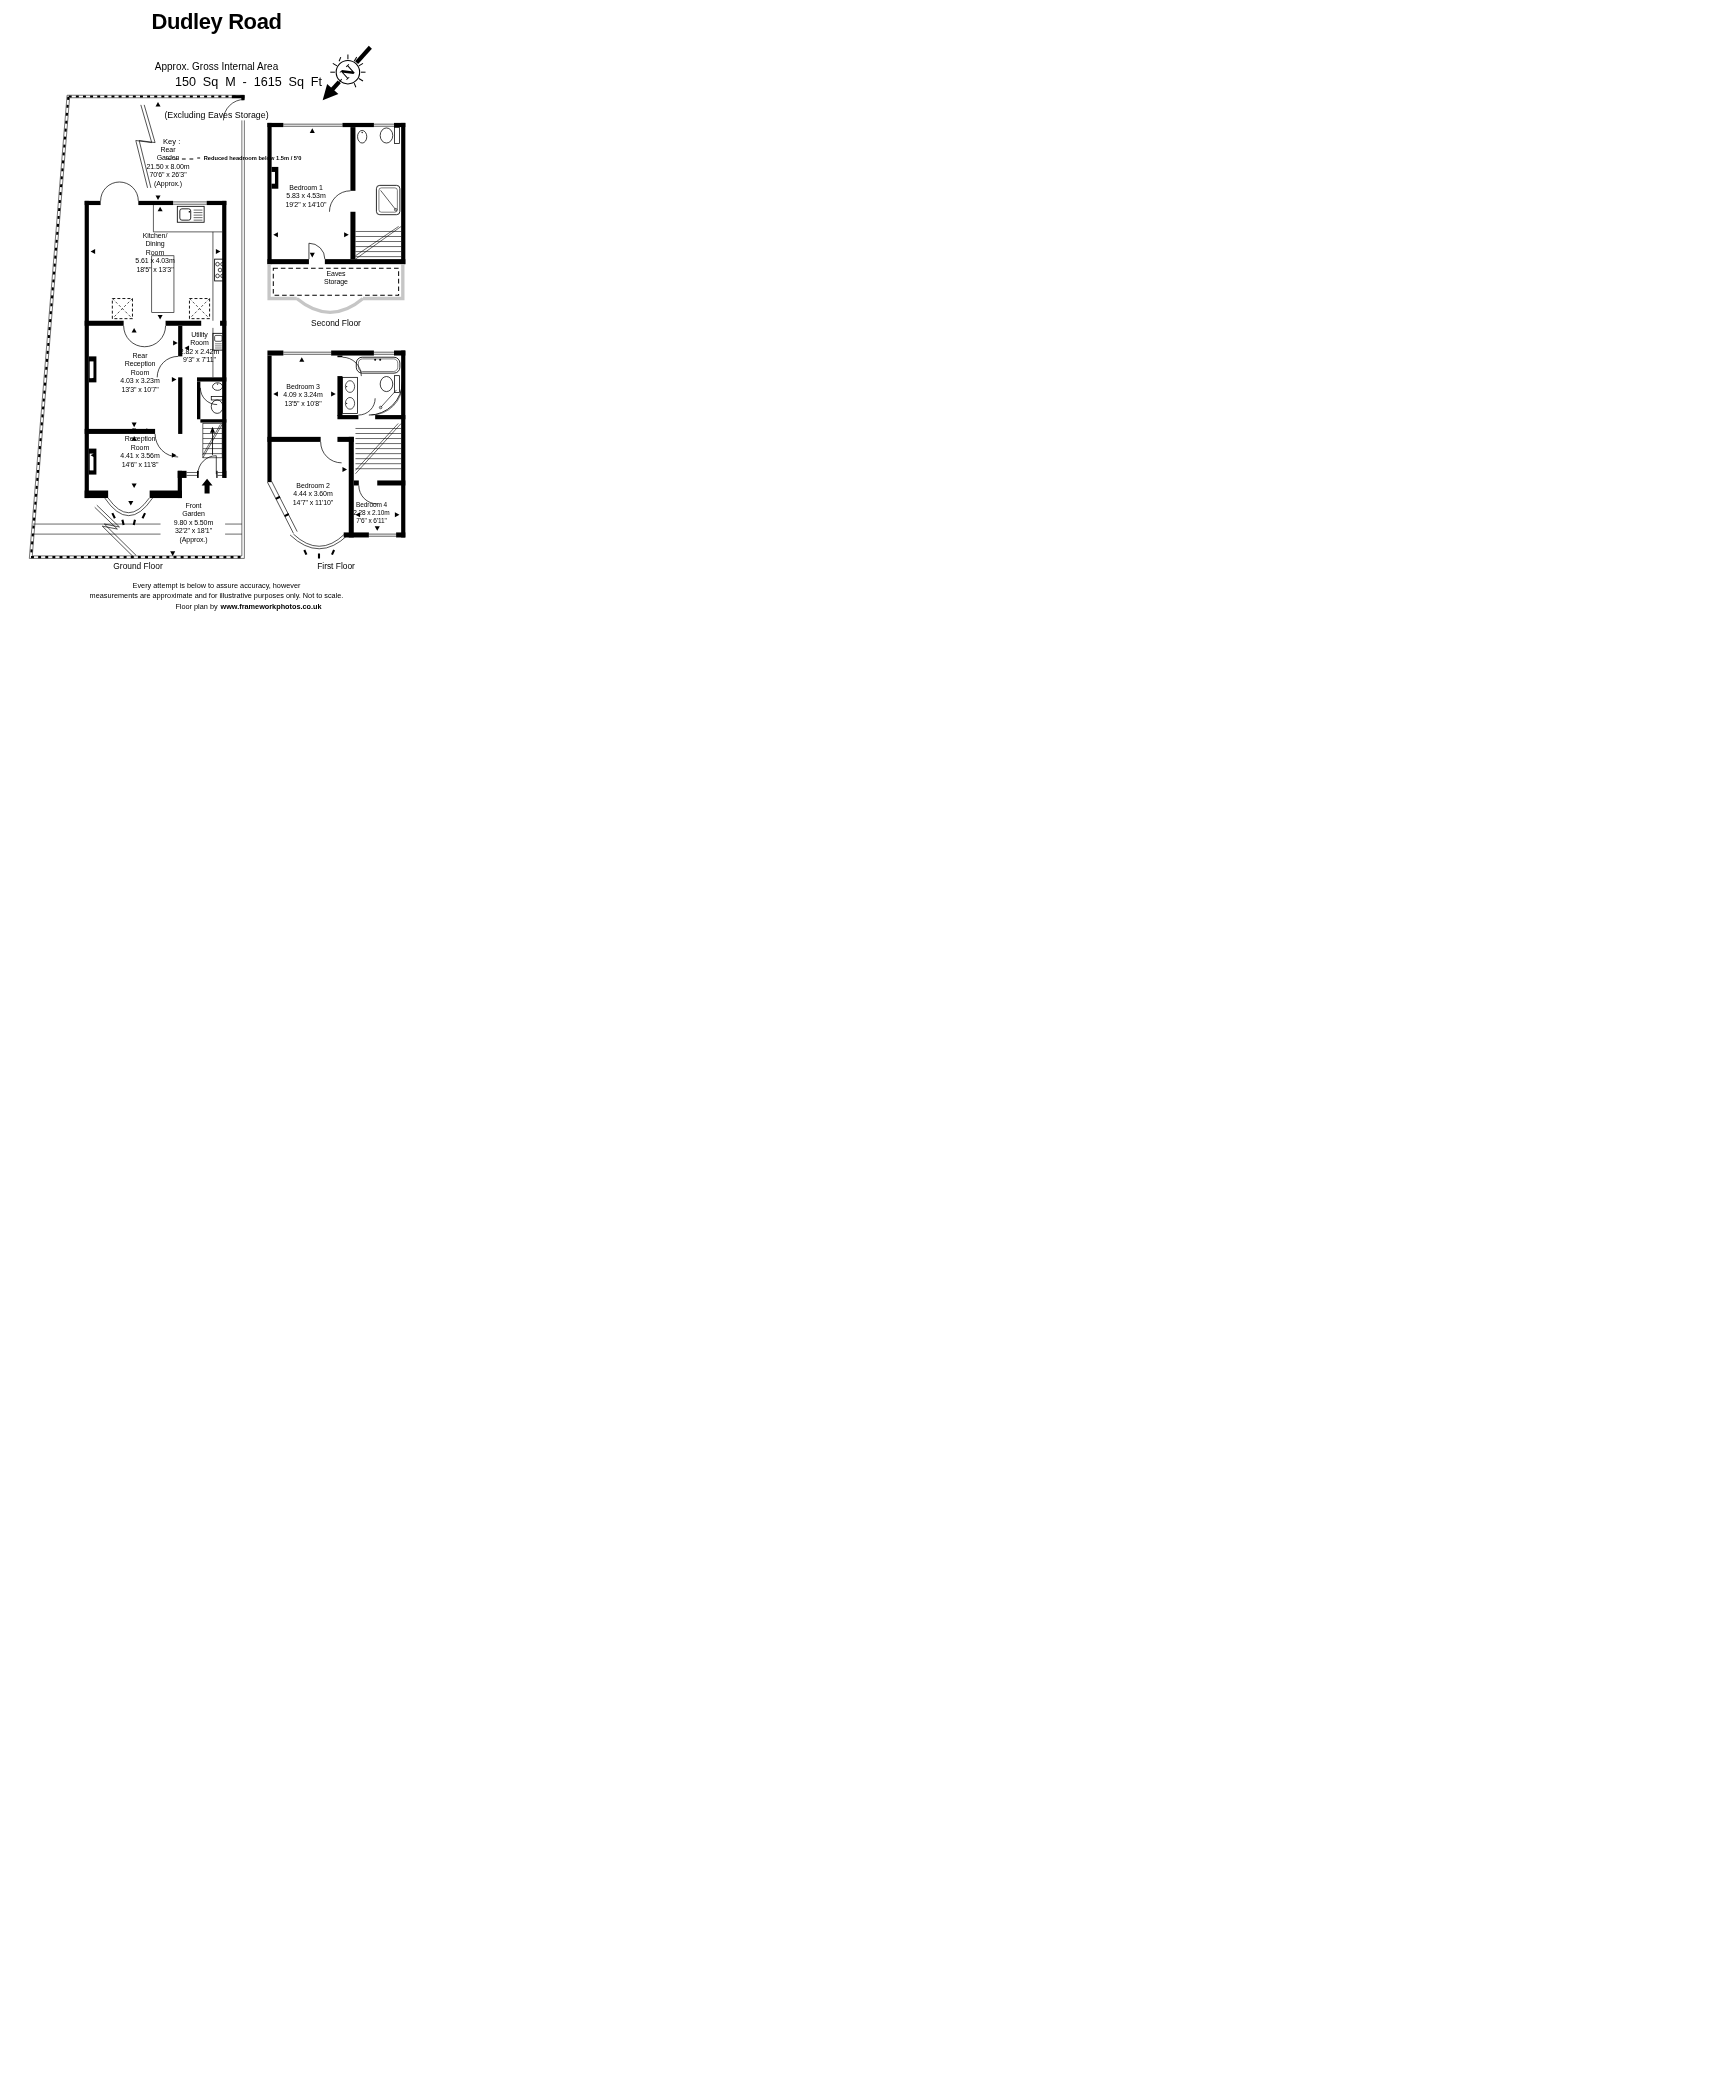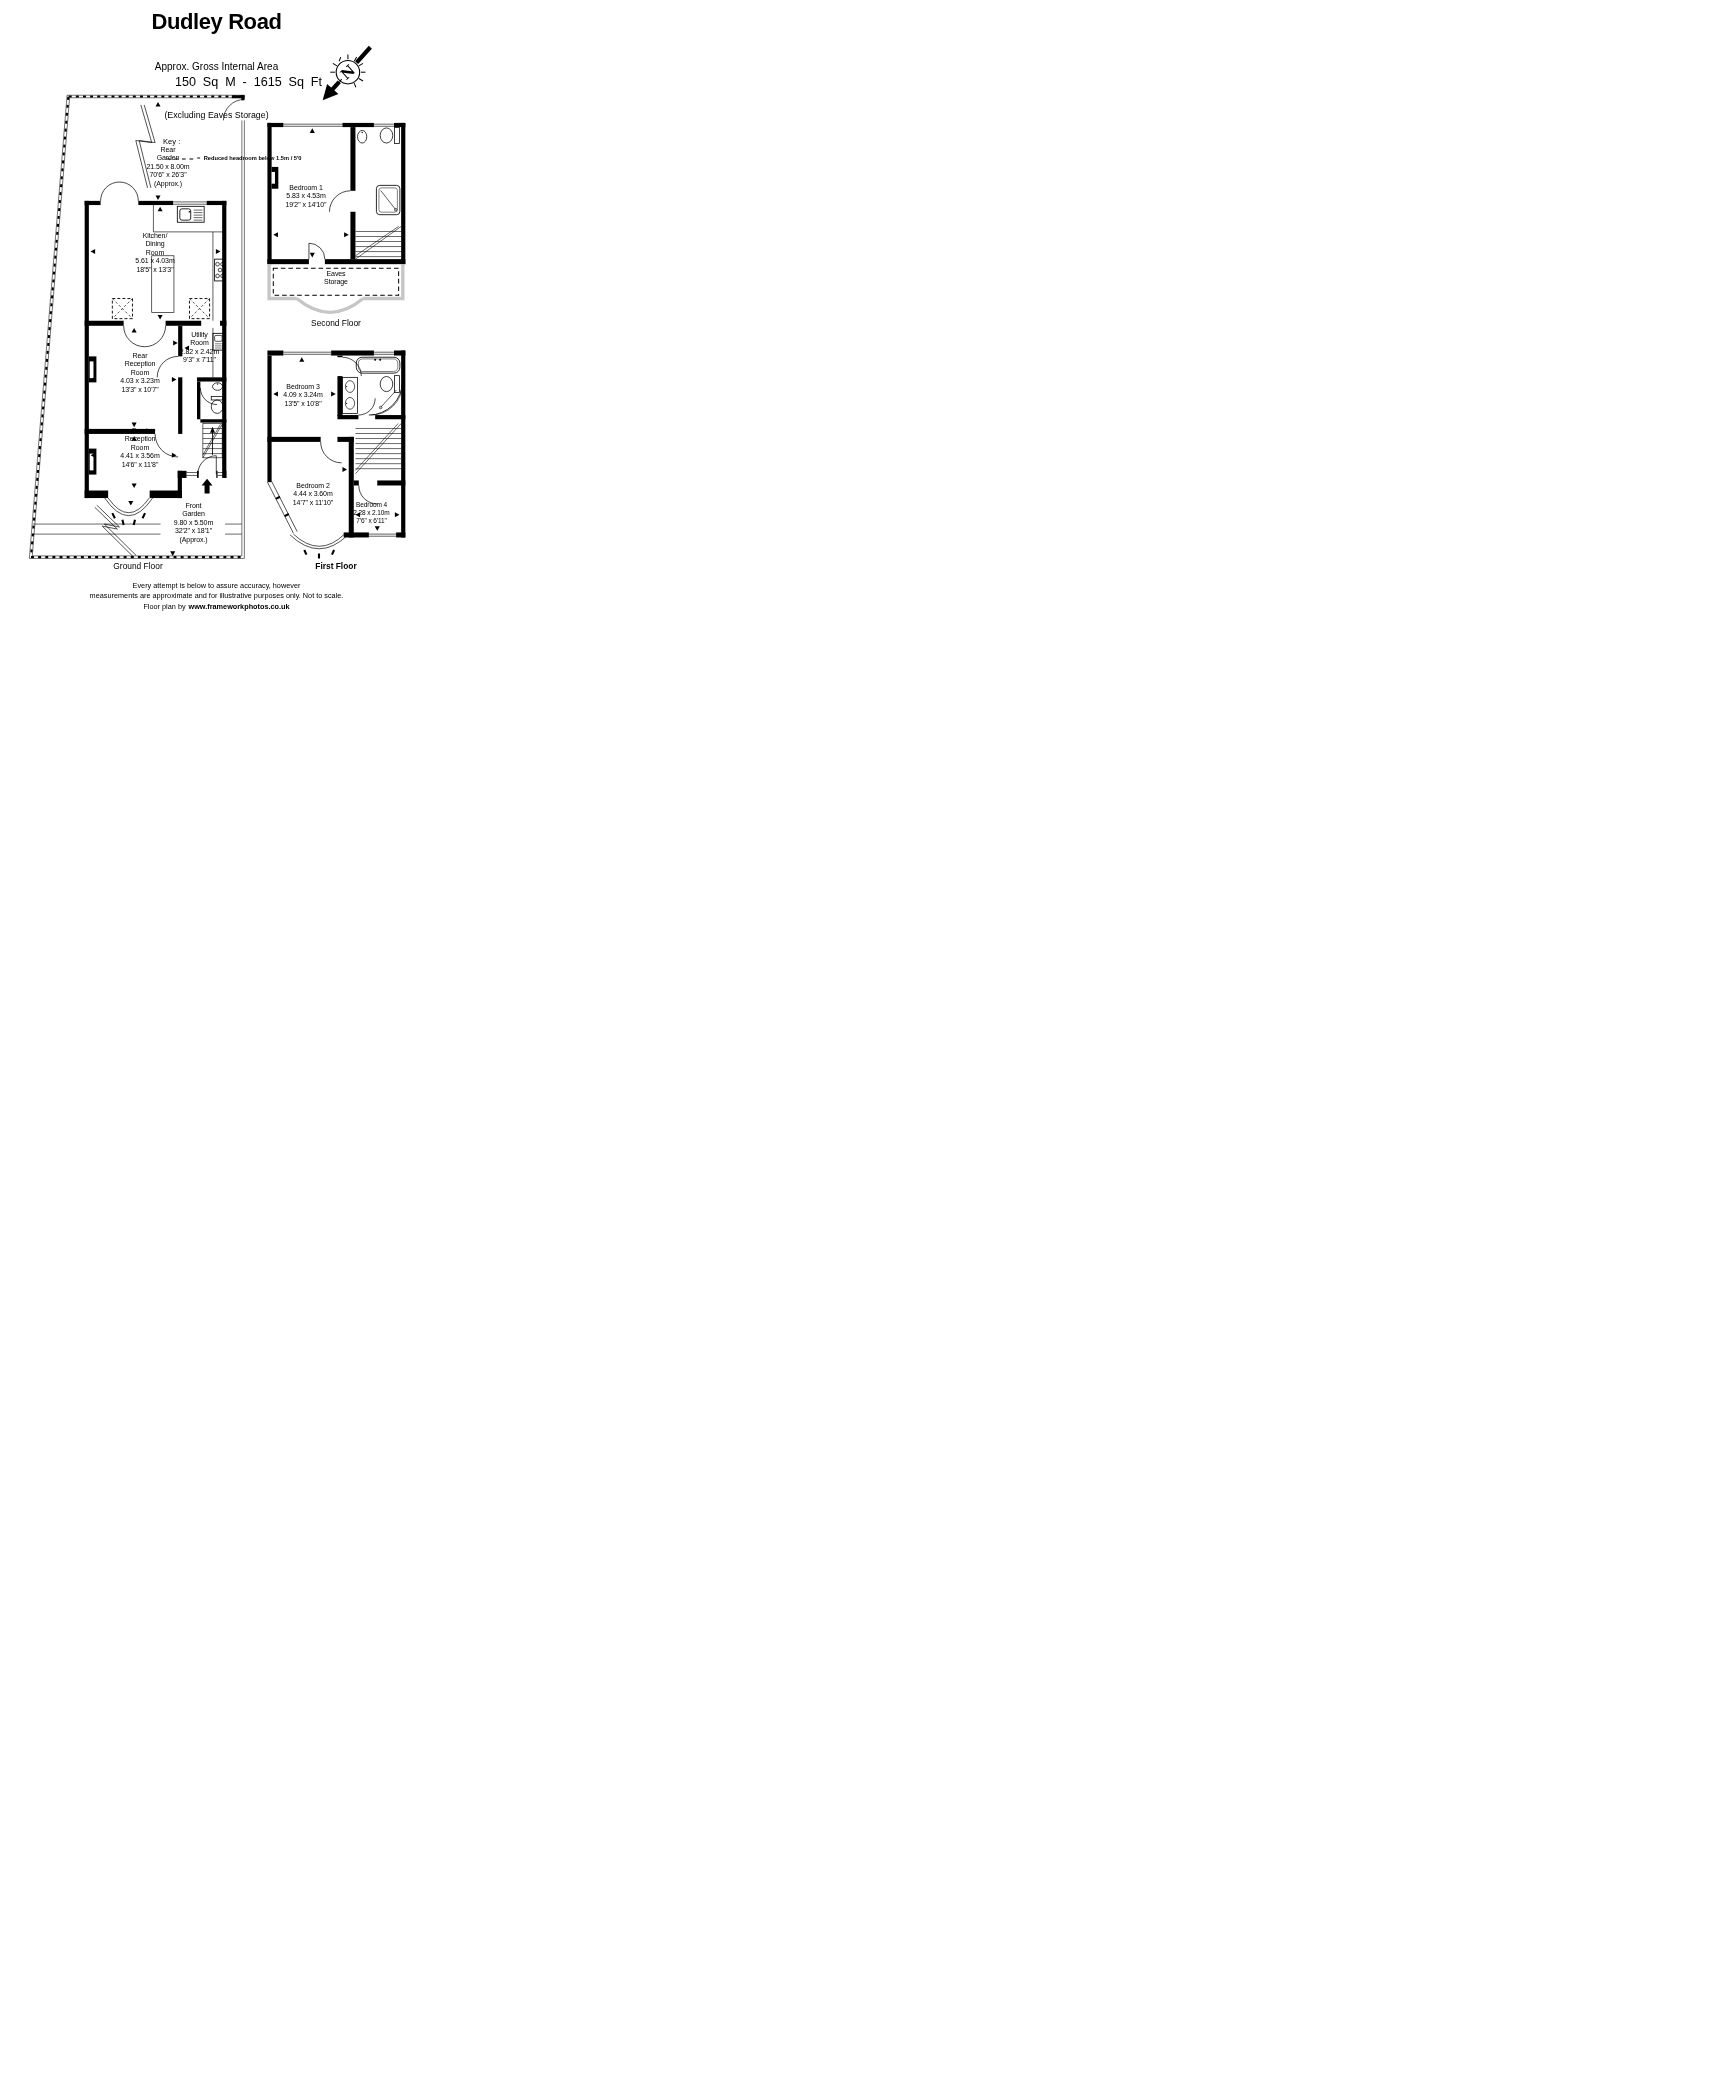--- a/index.html
+++ b/index.html
@@ -12,21 +12,21 @@
   .subtitle{left:0;top:61px;width:433px;font-size:10px;}
   .area{left:0;top:75px;width:433px;font-size:12.6px;word-spacing:3.4px;padding-left:32px;}
   .areanote{left:0;top:110px;width:433px;font-size:8.8px;}
   .keylabel{left:163px;top:137px;font-size:7.6px;}
   .keyitem{left:197px;top:155px;font-size:5.7px;font-weight:bold;white-space:nowrap;}
   .keyitem .eq{margin-right:3.4px;}
   .lbl{position:absolute;text-align:center;font-size:7px;line-height:1.2;letter-spacing:-0.1px;}
   .lbl .ln{display:block;white-space:nowrap;}
   .floorlbl{position:absolute;text-align:center;font-size:8.4px;}
   .foot{left:0;width:433px;font-size:7.3px;text-align:center;white-space:nowrap;}
-  .f1{top:581px;} .f2{top:591px;} .f3{top:602px;}
+  .f1{top:581px;} .f2{top:591px;} .f3{top:602px;padding-left:32px;}
   .f3 .url{font-weight:bold;margin-left:2.9px;}
 </style>
 </head>
 <body>
 
 <div class="page">
 
 <svg class="plan-svg" viewBox="0 0 1033 1462">
 
   <g>
@@ -391,21 +391,21 @@
 <div class="lbl" style="left:275px;top:482px;width:76px;">
   <span class="ln">Bedroom 2</span>
       <span class="ln">4.44 x 3.60m</span>
       <span class="ln">14'7" x 11'10"</span>
 </div>
 <div class="lbl" style="left:342px;top:501px;width:59px;font-size:6.5px;">
   <span class="ln">Bedroom 4</span>
       <span class="ln">2.28 x 2.10m</span>
       <span class="ln">7'6" x 6'11"</span>
 </div>
-<div class="floorlbl" style="left:294px;top:561px;width:84px;font-weight:bold;">First Floor</div>
+<div class="floorlbl" style="left:294px;top:561px;width:84px;">First Floor</div>
 
 <div class="abs foot f1">Every attempt is below to assure accuracy, however</div>
 <div class="abs foot f2">measurements are approximate and for illustrative purposes only. Not to scale.</div>
 <div class="abs foot f3">
   <span>Floor plan by</span><span class="url">www.frameworkphotos.co.uk</span>
 </div>
 
 </div>
 
 

